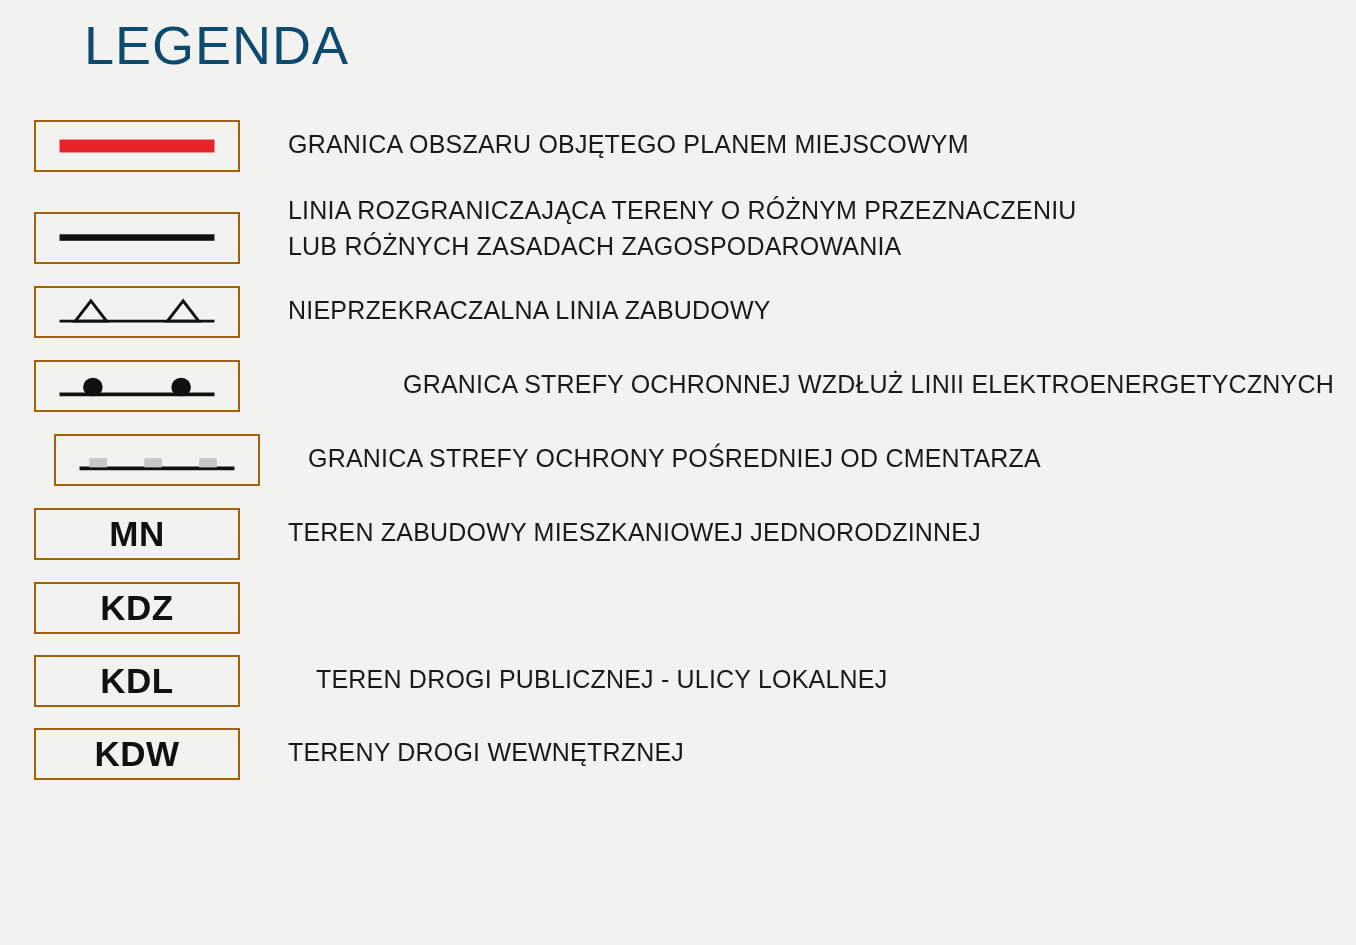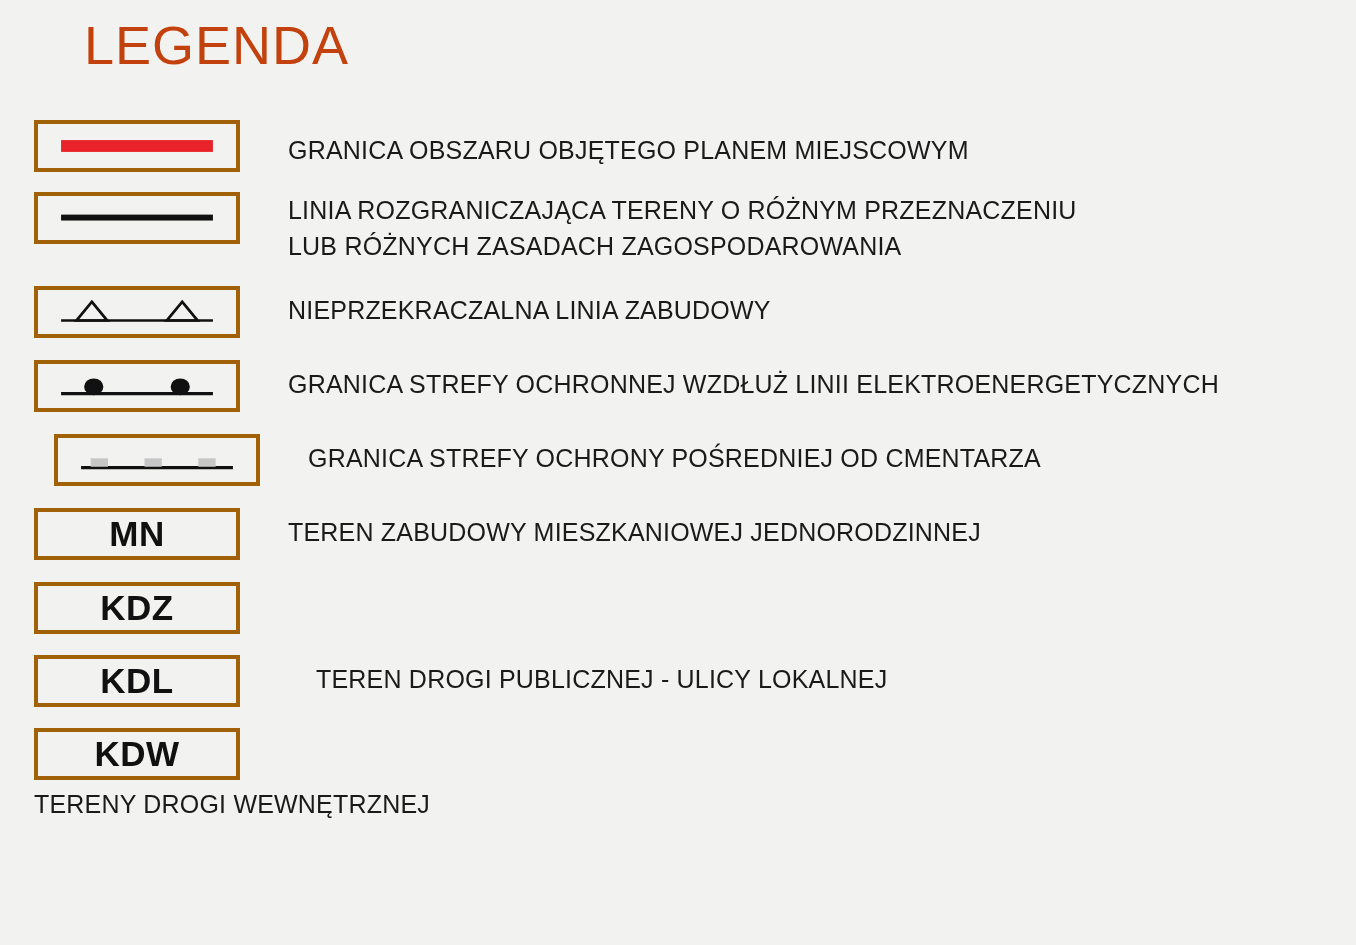--- a/index.html
+++ b/index.html
@@ -21,39 +21,39 @@
     box-sizing: border-box;
     padding: 0;
   }
   .legend-title {
     position: absolute;
     left: 84px;
     top: 18px;
     font-size: 54px;
     letter-spacing: 1px;
     font-weight: 400;
-    color: #c2410c;
+    color: #0c4a6e;
     line-height: 1;
   }
   .rows {
     position: absolute;
     left: 34px;
     top: 120px;
     width: 1300px;
   }
   .row {
     display: flex;
     align-items: flex-start;
     margin-bottom: 0;
   }
   .swatch {
     width: 206px;
     min-width: 206px;
     height: 52px;
-    border: 4px solid #a16207;
+    border: 2px solid #a16207;
     background: #f2f2f0;
     box-sizing: border-box;
     position: relative;
     margin-right: 48px;
   }
   .swatch-svg {
     display: block;
     width: 100%;
     height: 100%;
   }
@@ -77,31 +77,31 @@
     letter-spacing: 0.2px;
     color: #1a1a1a;
     padding-top: 8px;
     white-space: pre-line;
   }
   .label.two-line {
     padding-top: 0px;
     line-height: 36px;
   }
   
-  .row.r0 { margin-bottom: 20px; align-items: center; }
-  .row.r1 { margin-bottom: 22px; }
+  .row.r0 { margin-bottom: 20px; }
+  .row.r1 { margin-bottom: 22px; align-items: flex-end; }
   .row.r2 { margin-bottom: 22px; }
-  .row.r3 { margin-bottom: 22px; }
+  .row.r3 { margin-bottom: 22px; justify-content: space-between; }
   .row.r4 { margin-bottom: 22px; }
   .row.r5 { margin-bottom: 22px; padding-left: 20px; }
   .row.r6 { margin-bottom: 22px; }
   .row.r7 { margin-bottom: 21px; align-items: center; }
   .row.r8 { margin-bottom: 21px; gap: 28px; }
   .row.r9 { margin-bottom: 21px; }
-  .row.r10 { margin-bottom: 0; flex-direction: column; }
+  .row.r10 { margin-bottom: 0; }
 </style>
 </head>
 <body>
 
 <div class="legend-root">
 
   <div class="legend-title">LEGENDA</div>
 
   <div class="rows">
 

